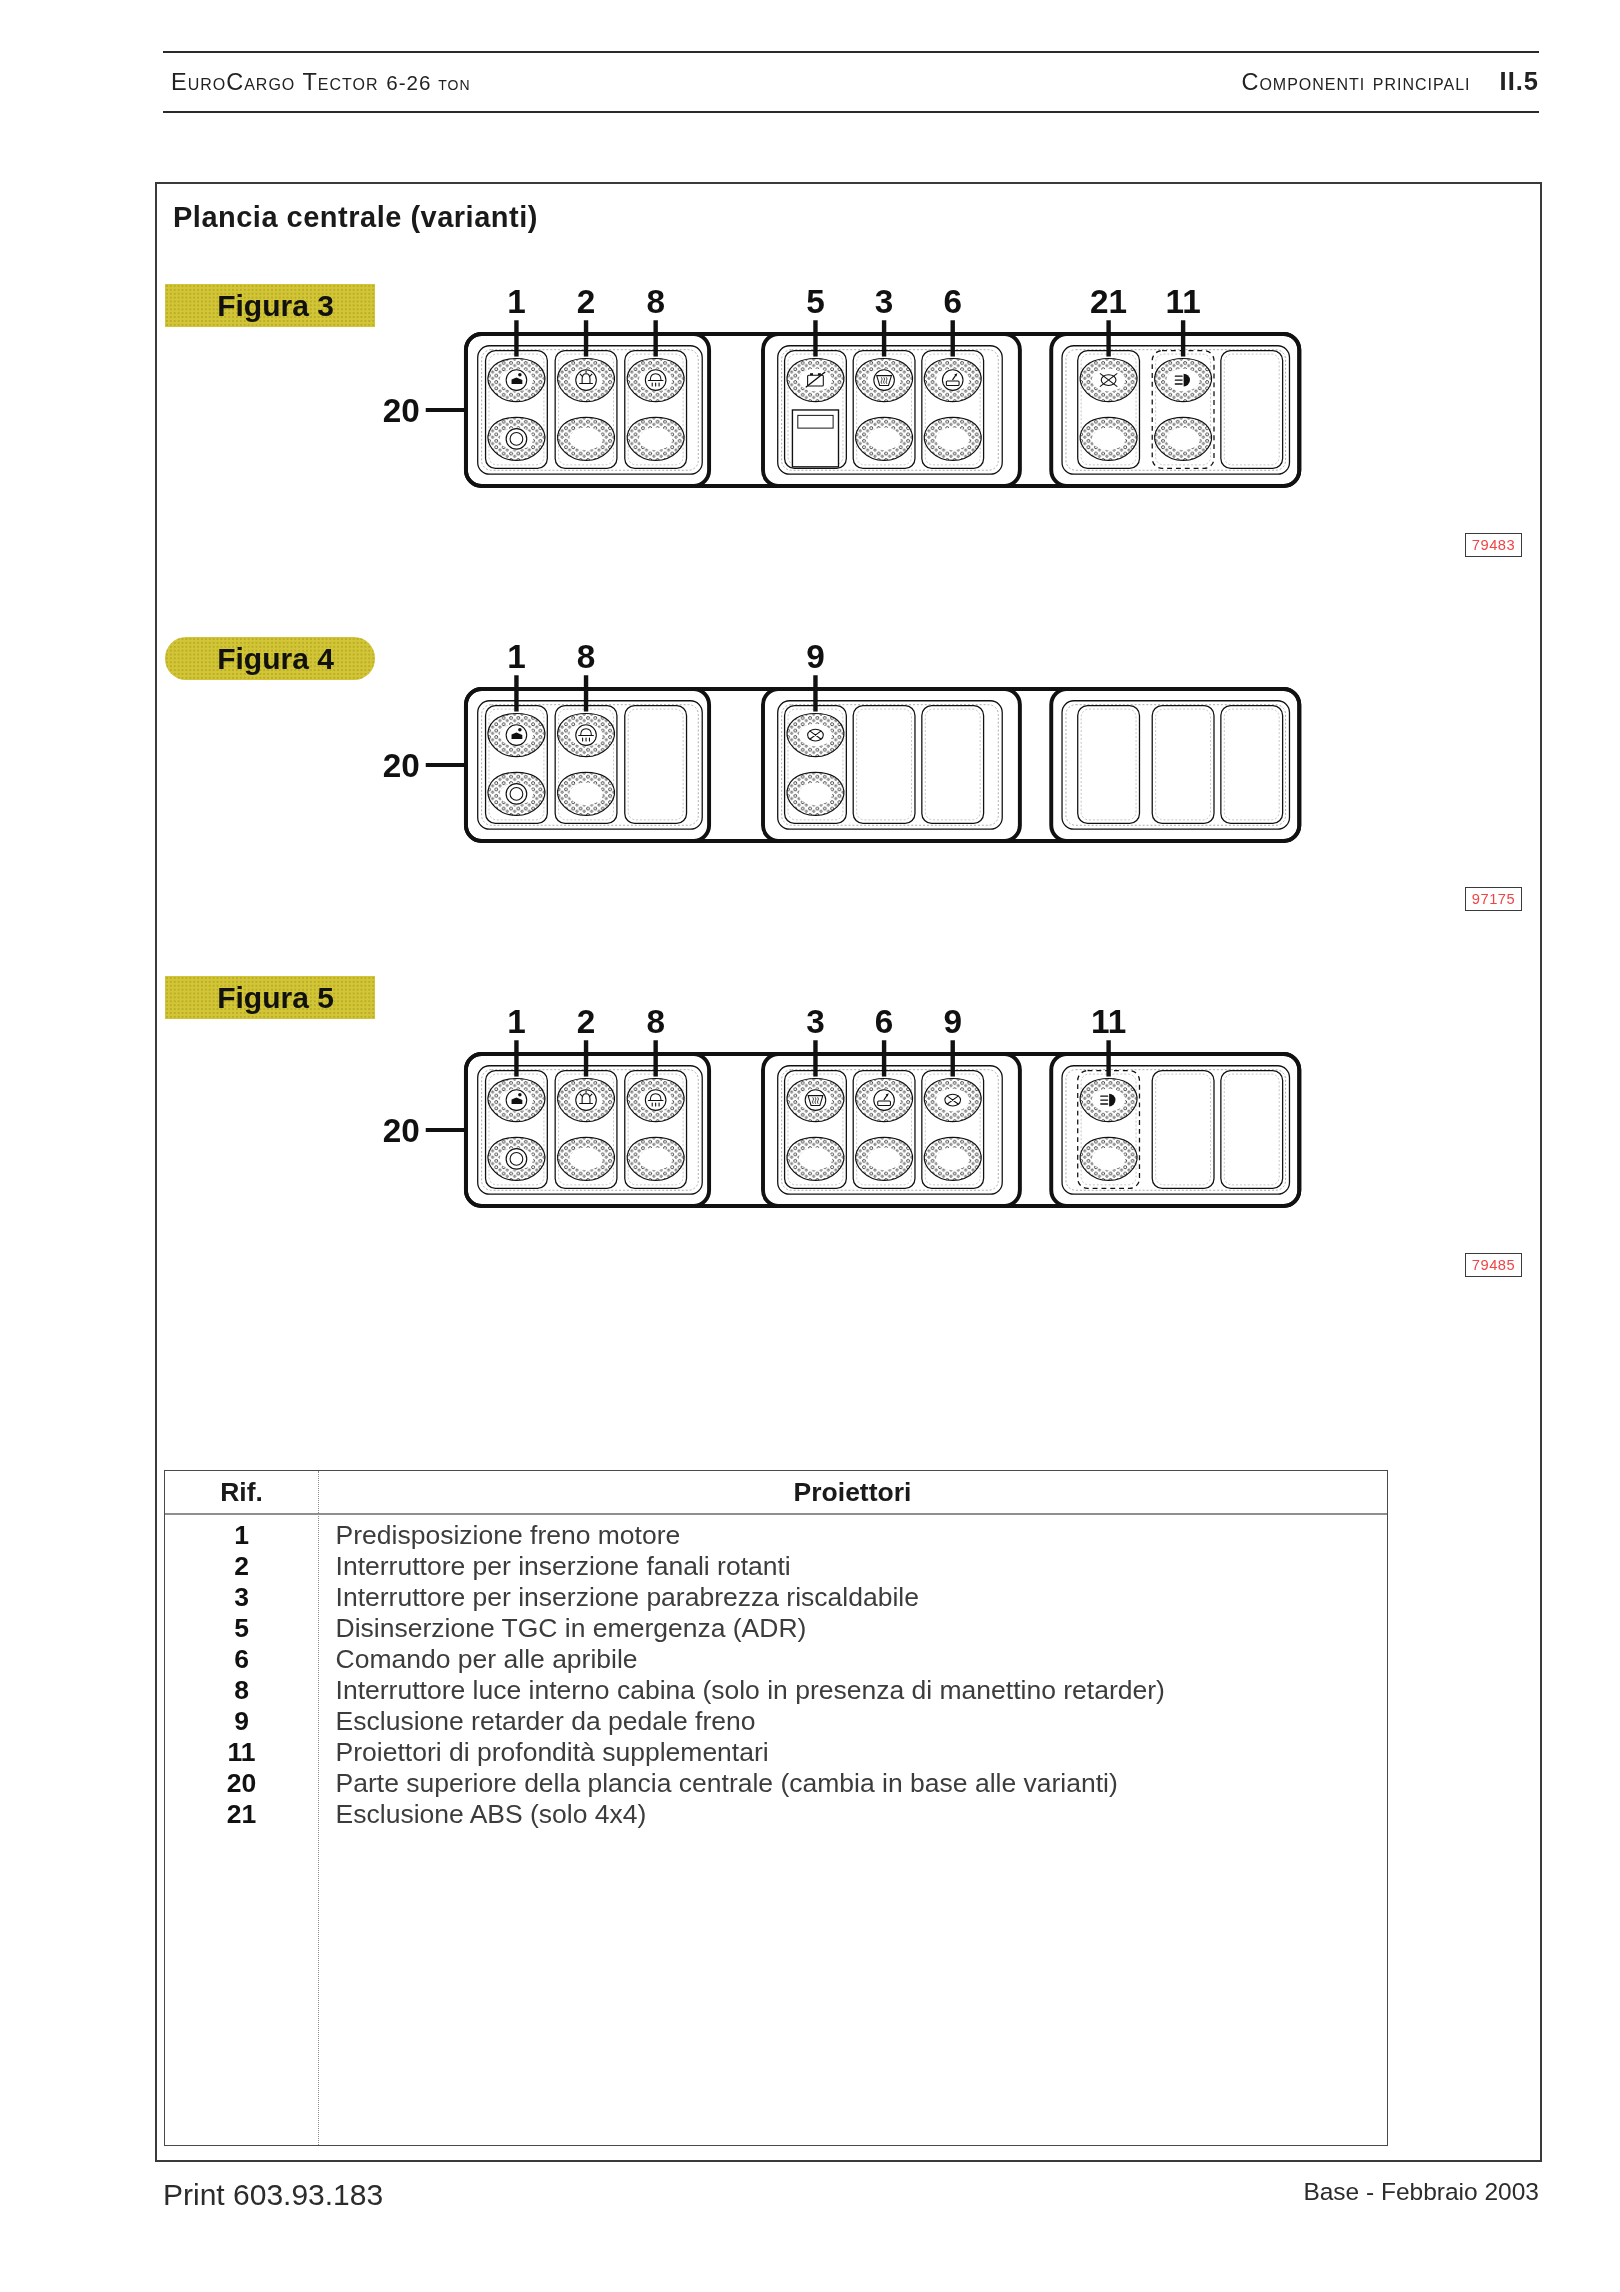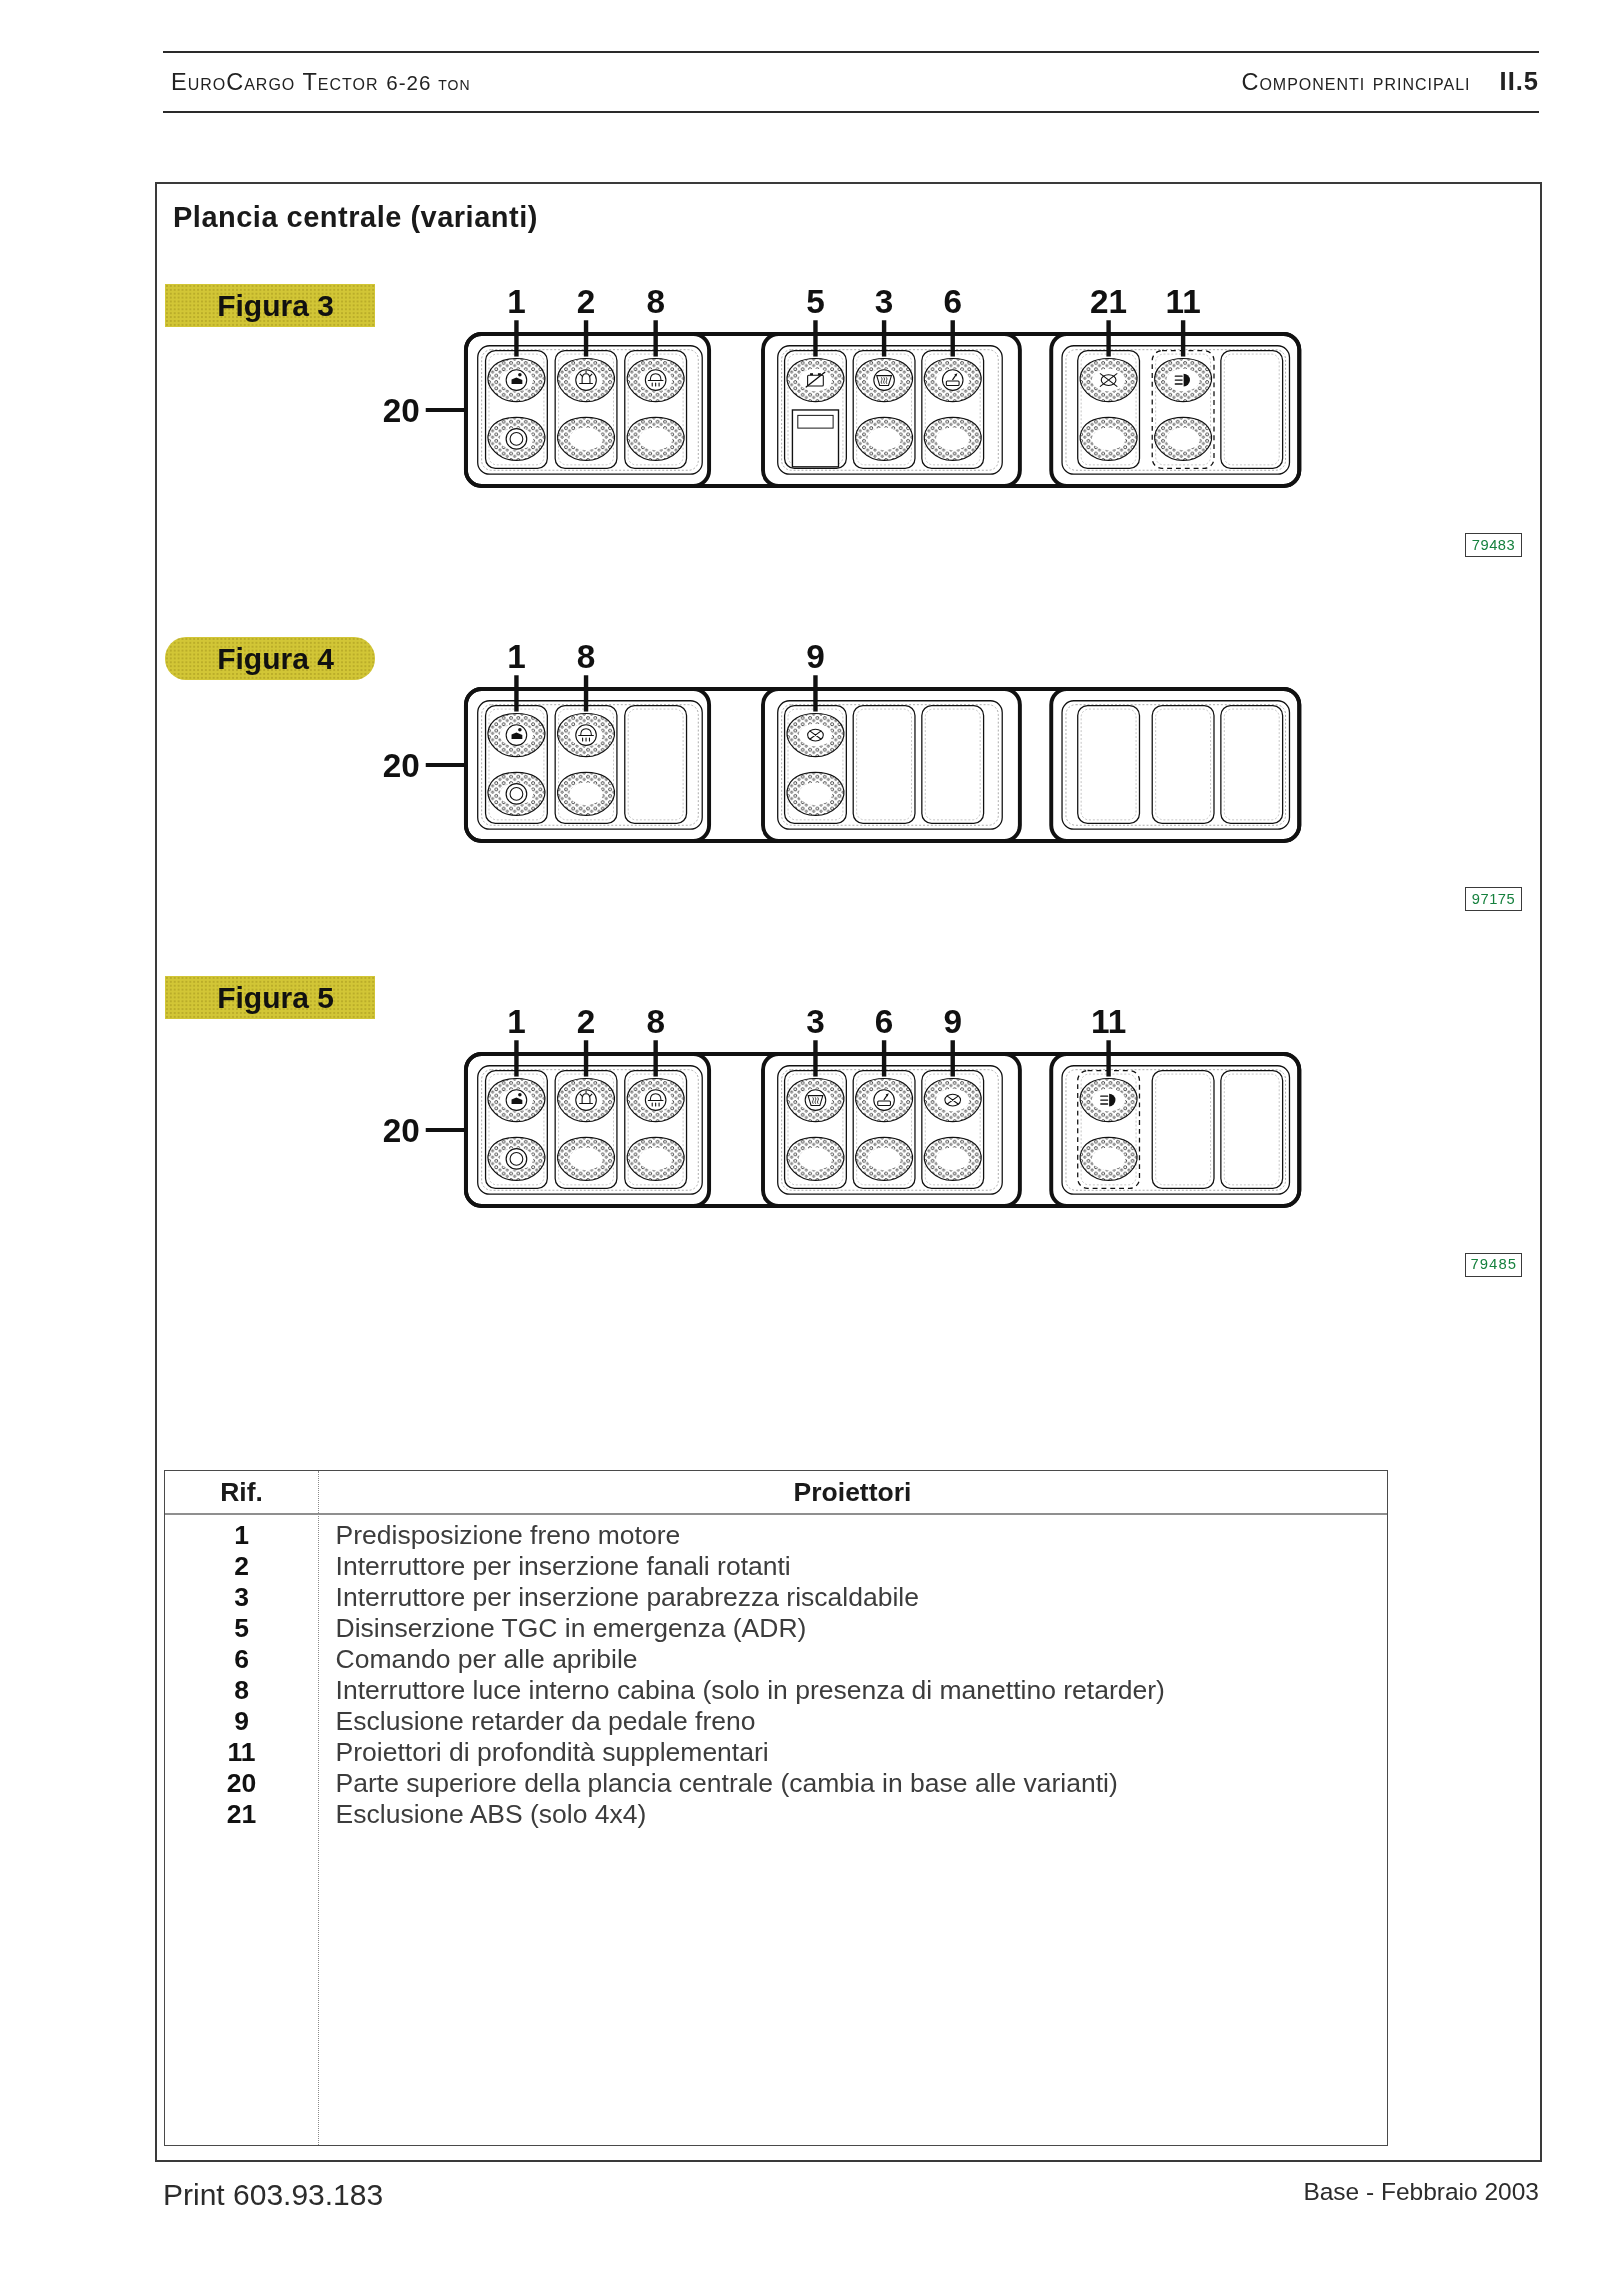--- a/index.html
+++ b/index.html
@@ -21,21 +21,21 @@
     position:absolute;left:165px;width:199px;height:43px;
     background-color:#d2c636;
     background-image:radial-gradient(#a3941c 24%, rgba(0,0,0,0) 26%);
     background-size:3.9px 3.9px;
     display:flex;align-items:center;justify-content:center;
     font-size:30px;font-weight:600;color:#111;padding-left:11px;
   }
   .ref-box{
     position:absolute;left:1465px;width:55px;height:21.6px;border:1px solid #3a3a3a;
     display:flex;align-items:center;justify-content:center;
-    font-size:14.7px;color:#15803d;letter-spacing:0.5px;background:#fff;text-align:center;
+    font-size:14.7px;color:#ef4444;letter-spacing:0.5px;background:#fff;text-align:center;
   }
   svg text{font-family:"Liberation Sans", sans-serif;}
   
   #ref-table{position:absolute;left:164px;top:1470px;width:1224px;height:676px;border:1px solid #4a4a4a;box-sizing:border-box;}
   #col-sep{position:absolute;left:153px;top:0;bottom:0;width:0;border-left:1px dotted #8a8a8a;}
   #tbl-head{position:absolute;left:0;top:0;right:0;height:42px;border-bottom:2.9px double #8f8f8f;display:flex;}
   #tbl-head .h1{width:153px;display:flex;align-items:center;justify-content:center;font-size:26.5px;font-weight:bold;}
   #tbl-head .h2{flex:1;display:flex;align-items:center;justify-content:center;font-size:26.5px;font-weight:bold;}
   #tbl-body{position:absolute;left:0;top:45px;right:0;padding-top:3.9px;}
   .trow{display:flex;height:31px;line-height:31px;}
@@ -290,21 +290,21 @@
         <rect x="729" y="79" width="63" height="120" rx="10" fill="#fff" stroke="#111" stroke-width="1.3"></rect>
         <rect x="732.5" y="82.5" width="56" height="113" rx="8" fill="none" stroke="#b5b5b5" stroke-width="0.8" stroke-dasharray="2 2"></rect>
         <rect x="805" y="79" width="63" height="120" rx="10" fill="#fff" stroke="#111" stroke-width="1.3"></rect>
         <rect x="808.5" y="82.5" width="56" height="113" rx="8" fill="none" stroke="#b5b5b5" stroke-width="0.8" stroke-dasharray="2 2"></rect>
         <rect x="875" y="79" width="63" height="120" rx="10" fill="#fff" stroke="#111" stroke-width="1.3"></rect>
         <rect x="878.5" y="82.5" width="56" height="113" rx="8" fill="none" stroke="#b5b5b5" stroke-width="0.8" stroke-dasharray="2 2"></rect>
       </svg>
       <div class="fig-badge" style="top: 976px;">
         <span>Figura 5</span>
       </div>
-      <div class="ref-box" style="top: 1253px; font-family: Liberation Mono, monospace;">79485</div>
+      <div class="ref-box" style="top: 1253px;">79485</div>
       <svg width="951" height="221" viewBox="0 0 970 225" style="position:absolute;left:363px;top:993px;overflow:visible">
         <defs>
           <pattern id="stip-2" width="7.5" height="6.5" patternUnits="userSpaceOnUse">
             <circle cx="2" cy="2" r="1.5" fill="#fff" stroke="#222" stroke-width="0.8"></circle>
             <circle cx="5.7" cy="4.8" r="1.1" fill="#fff" stroke="#222" stroke-width="0.7"></circle>
           </pattern>
         </defs>
         <text x="58" y="151.5" text-anchor="end" font-size="34" font-weight="600" fill="#111">20</text>
         <line x1="64" y1="139.5" x2="107" y2="139.5" stroke="#111" stroke-width="4"></line>
         <rect x="105" y="62" width="850" height="155" rx="16" fill="#fff" stroke="#111" stroke-width="4"></rect>

